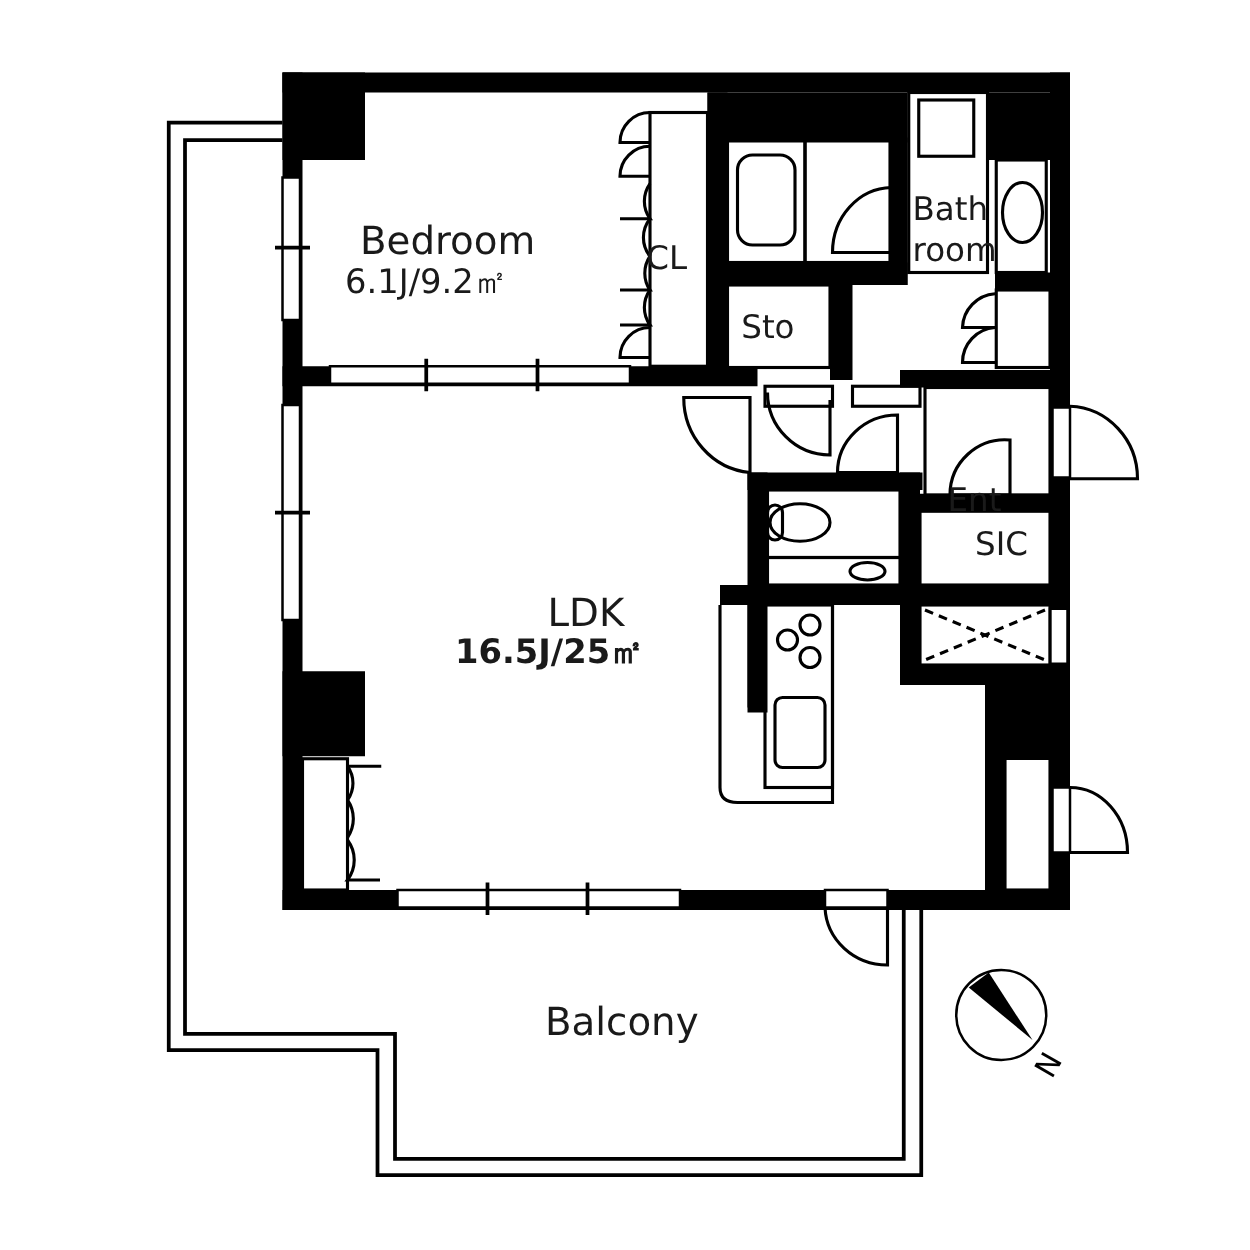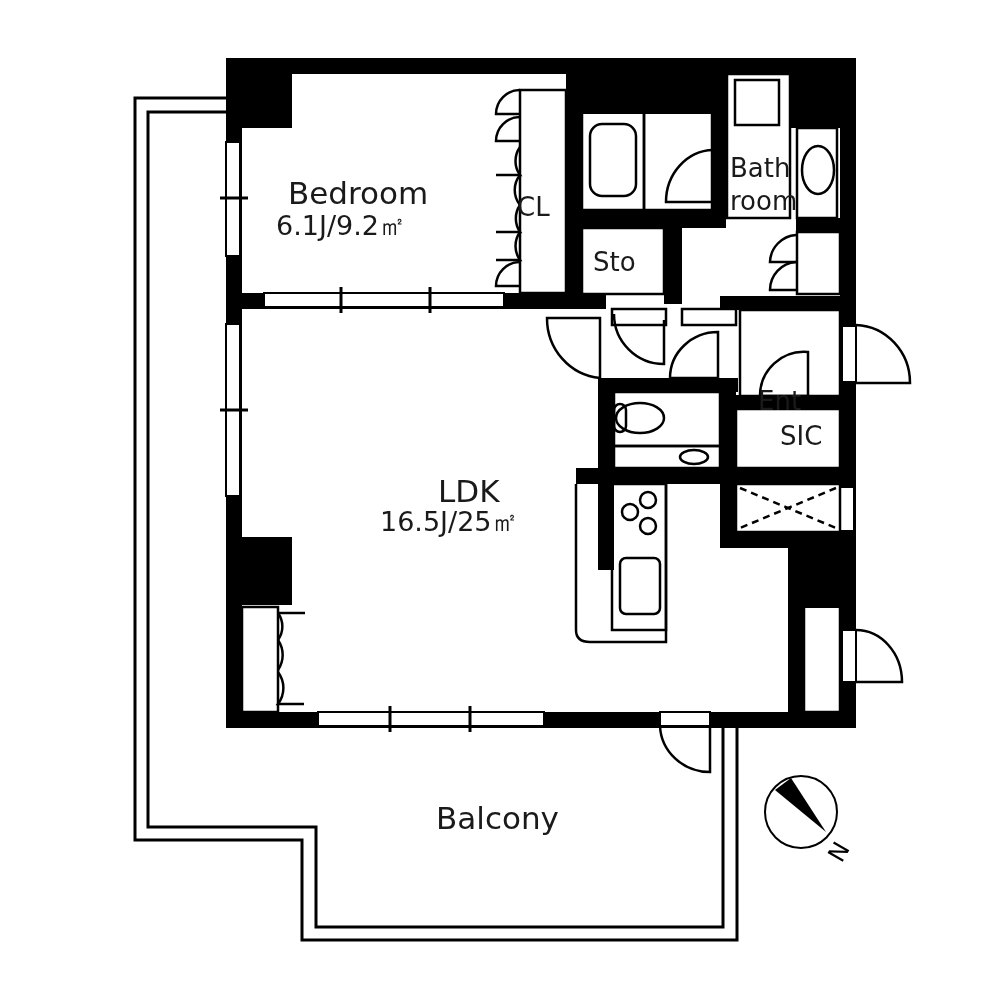--- a/index.html
+++ b/index.html
@@ -162,15 +162,15 @@
 
 <div class="lbl room-name" style="left:288px;top:178px;">Bedroom</div>
 <div class="lbl room-area" style="left:276px;top:212px;">6.1J/9.2㎡</div>
 <div class="lbl small" style="left:517px;top:194px;">CL</div>
 <div class="lbl small" style="left:730px;top:155px;">Bath</div>
 <div class="lbl small" style="left:730px;top:188px;">room</div>
 <div class="lbl small" style="left:593px;top:249px;">Sto</div>
 <div class="lbl small" style="left:758px;top:348px;margin-top:40px;">Ent</div>
 <div class="lbl small" style="left:780px;top:423px;">SIC</div>
 <div class="lbl room-name" style="left:438px;top:476px;">LDK</div>
-<div class="lbl room-area" style="left:380px;top:508px;">16.5J/25㎡</div>
+<div class="lbl room-area" style="left:364px;top:508px;font-weight:bold;">16.5J/25㎡</div>
 <div class="lbl room-name" style="left:436px;top:803px;">Balcony</div>
 <div class="n-label" style="left:830px;top:838px;">N</div>
 
 </body></html>

